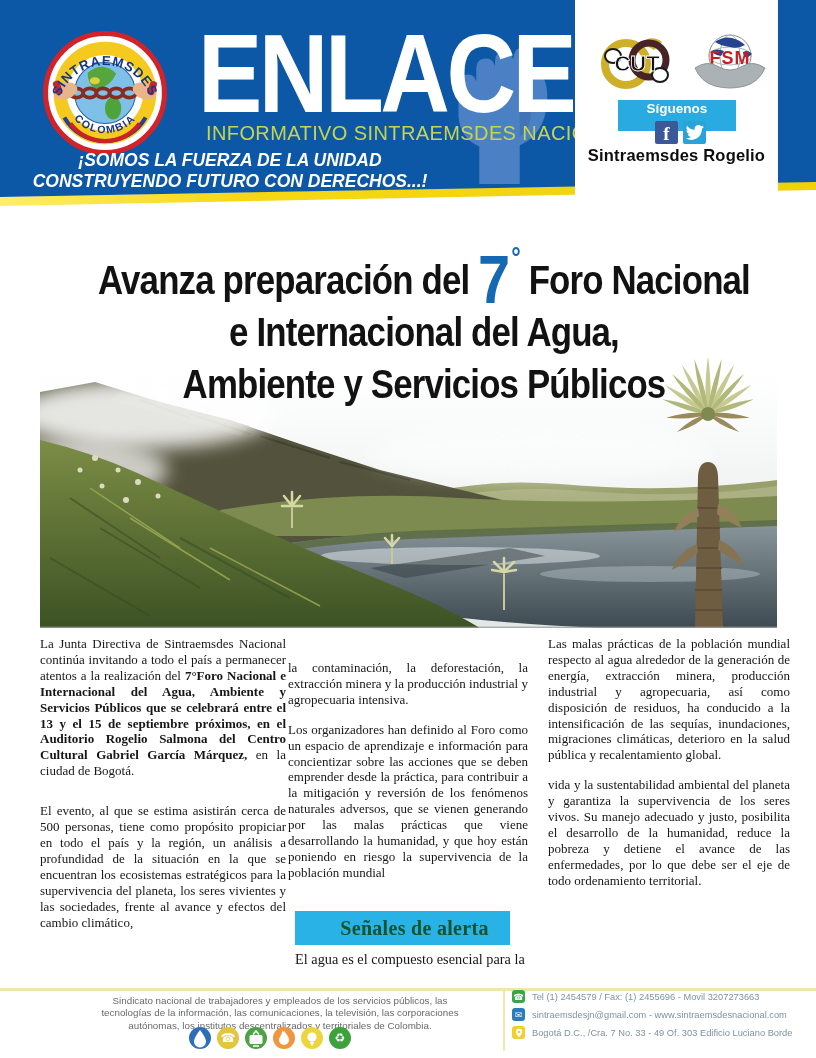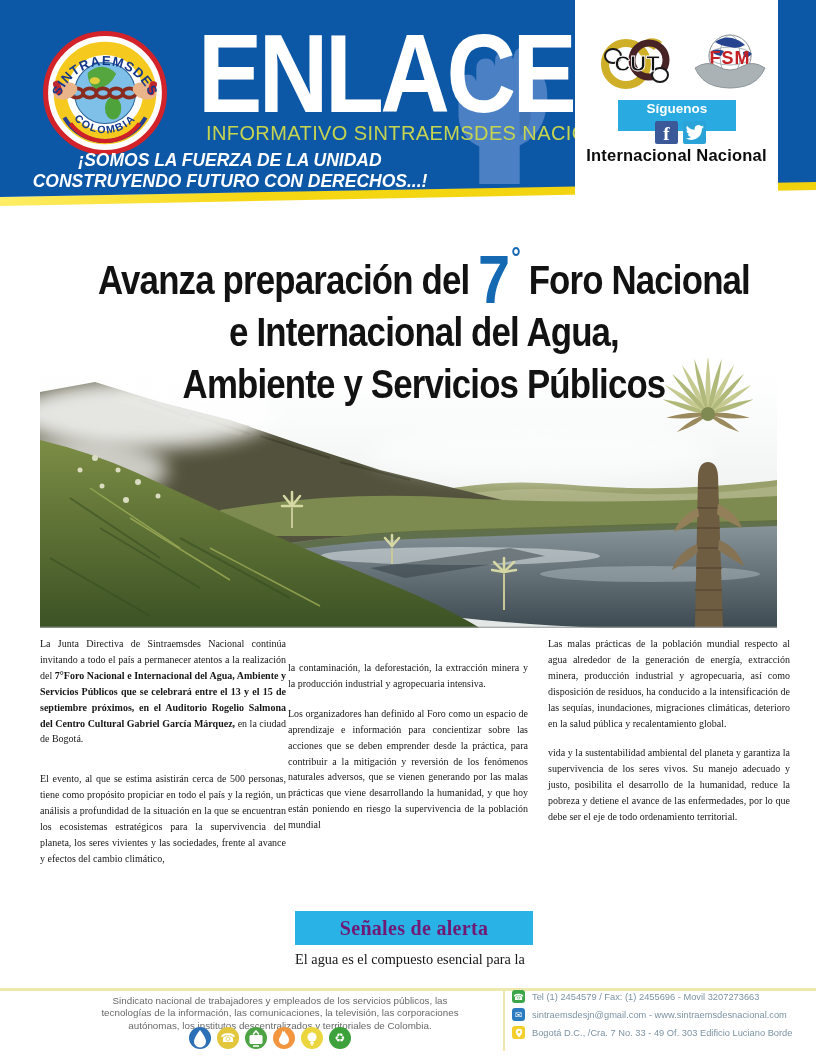--- a/index.html
+++ b/index.html
@@ -40,29 +40,29 @@
   
   .dateline{position:absolute;right:24px;top:201px;font-size:15.5px;color:#3b3b3b;}
   .headline{position:absolute;left:0;top:232px;width:816px;text-align:center;z-index:3;
     color:#121212;font-weight:bold;letter-spacing:-1px;font-size:41px;padding-left:16px;}
   .headline .hl{line-height:52px;transform:scaleX(.85);transform-origin:center;white-space:nowrap;}
   .h-num{font-size:68px;color:var(--accent-blue);line-height:50px;vertical-align:-9px;letter-spacing:0;}
   .h-deg{font-size:28px;color:var(--accent-blue);vertical-align:27px;margin-left:1px;}
   
   .hero{position:absolute;left:40px;top:358px;width:737px;height:270px;z-index:1;}
   
-  .col{position:absolute;top:636px;font-family:"Liberation Serif",serif;font-size:10px;
+  .col{position:absolute;top:636px;font-family:"Liberation Serif",serif;font-size:13px;
     line-height:15.9px;text-align:justify;color:#161616;}
   .col p{margin:0 0 14px 0;}
   #col1{left:40px;width:246px;} #col1 p{margin-bottom:24px;}
   #col2{left:288px;width:240px;margin-top:24px;}
   #col3{left:548px;width:242px;}
-  .alert{position:absolute;left:295px;top:911px;width:238px;height:34px;background:var(--banner-cyan);
-    color:#701a75;font-family:"Liberation Serif",serif;font-weight:bold;font-size:20px;
-    text-align:center;line-height:34px;letter-spacing:.3px;}
+  .alert{position:absolute;left:295px;top:911px;width:191px;height:34px;background:var(--banner-cyan);
+    color:#14532d;font-family:"Liberation Serif",serif;font-weight:bold;font-size:20px;
+    text-align:center;line-height:34px;letter-spacing:.3px;padding-left:24px;}
   .p3{position:absolute;left:295px;top:952px;width:240px;font-family:"Liberation Serif",serif;
     font-size:14.3px;line-height:15.9px;text-align:justify;color:#161616;}
   
   .f-line{position:absolute;left:0;top:988px;width:816px;height:3px;background:#efe8ac;}
   .f-vline{position:absolute;left:503px;top:991px;width:2px;height:60px;background:#efe8ac;}
   .f-desc{position:absolute;left:90px;top:995px;width:380px;text-align:center;font-size:9.8px;
     line-height:12.4px;color:#68696b;}
   .f-icons{position:absolute;left:189px;top:1027px;display:flex;gap:6px;}
   .f-ic{width:22px;height:22px;border-radius:50%;display:flex;align-items:center;justify-content:center;
     color:#fff;font-family:"DejaVu Sans",sans-serif;font-size:12px;overflow:hidden;}
@@ -146,21 +146,21 @@
       <text x="42" y="35" text-anchor="middle" font-size="18" font-weight="bold" fill="#c42127" letter-spacing="1">FSM</text>
       <path d="M7,39 Q19,31 29,37 Q42,45 55,37 Q65,31 77,39 Q71,53 57,57 Q42,61 27,57 Q13,53 7,39 Z" fill="#aab2b6" stroke="#8d959a"></path>
     </svg>
     <div class="follow">Síguenos</div>
     <div class="fb"><span>f</span></div>
     <div class="tw">
       <svg viewBox="0 0 24 24" width="23" height="23">
         <path fill="#fff" d="M22 6.2c-.7.3-1.5.5-2.2.6.8-.5 1.4-1.3 1.7-2.2-.8.5-1.6.8-2.5 1a3.9 3.9 0 0 0-6.7 3.6A11 11 0 0 1 4.2 5a3.9 3.9 0 0 0 1.2 5.2c-.6 0-1.2-.2-1.8-.5 0 1.9 1.3 3.5 3.1 3.9-.6.2-1.2.2-1.8.1.5 1.6 2 2.7 3.7 2.8A7.9 7.9 0 0 1 2.8 18 11 11 0 0 0 19.7 8.7v-.5c.8-.5 1.5-1.2 2.3-2z"></path>
       </svg>
     </div>
-    <div class="social-name">Internacional Nacional</div>
+    <div class="social-name">Sintraemsdes Rogelio</div>
   </div>
 
 
   <div class="headline">
     <div class="hl"><span>Avanza preparación del </span><span class="h-num">7</span><span class="h-deg">°</span><span> Foro Nacional</span></div>
     <div class="hl">e Internacional del Agua,</div>
     <div class="hl">Ambiente y Servicios Públicos</div>
   </div>
 
   <svg class="hero" viewBox="0 0 737 270">

